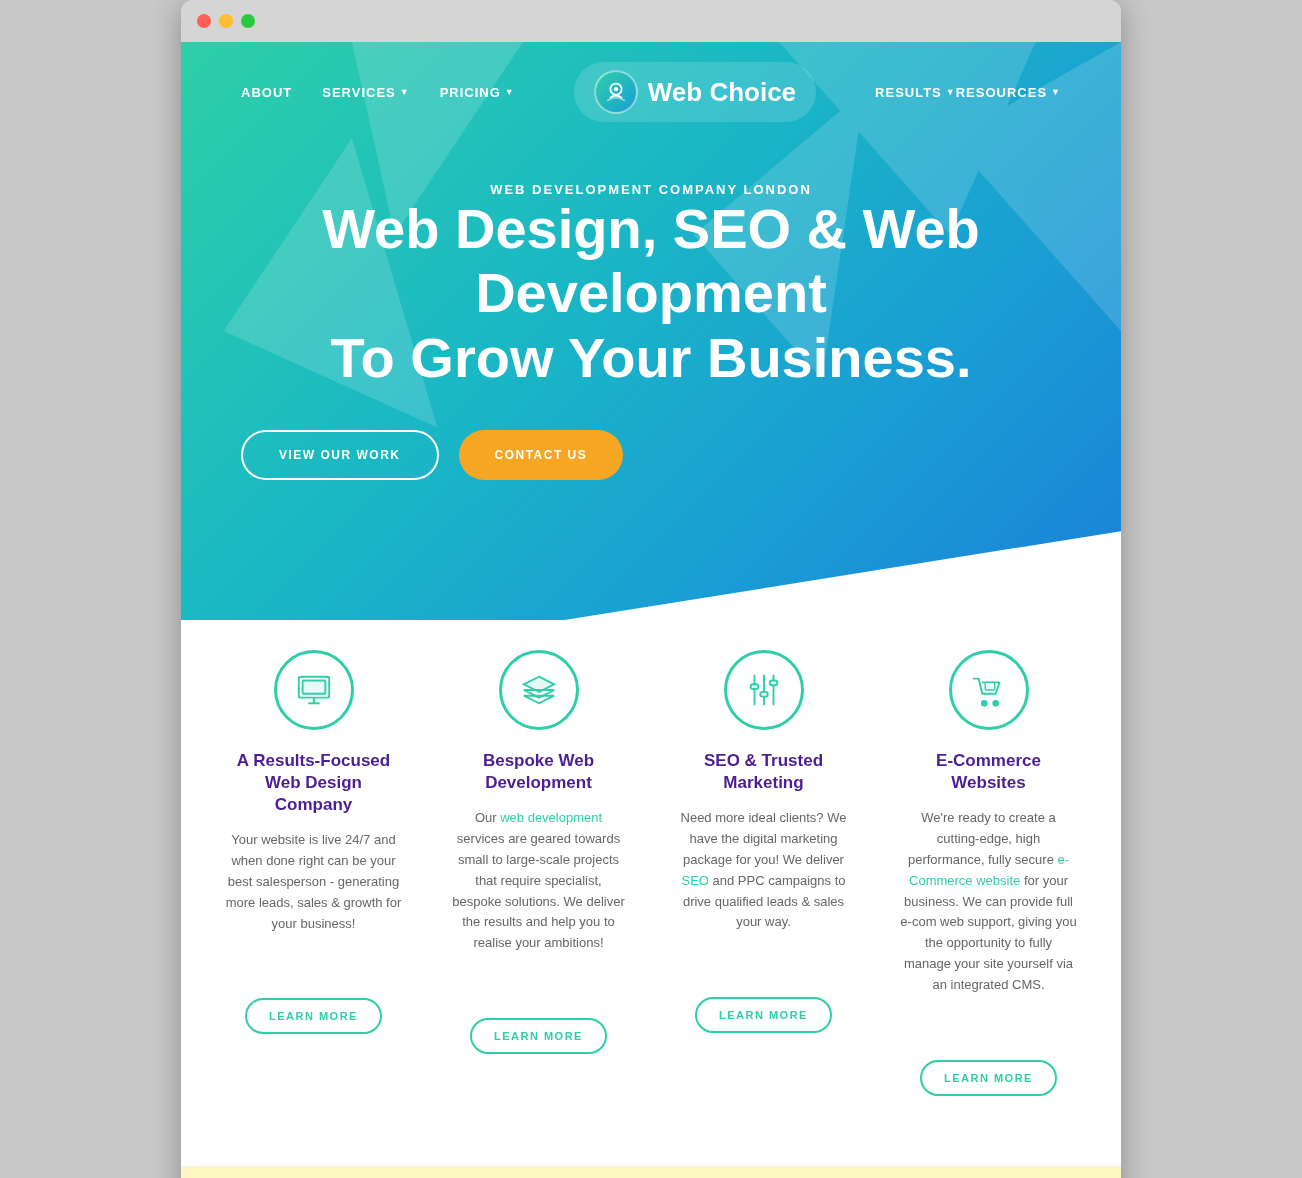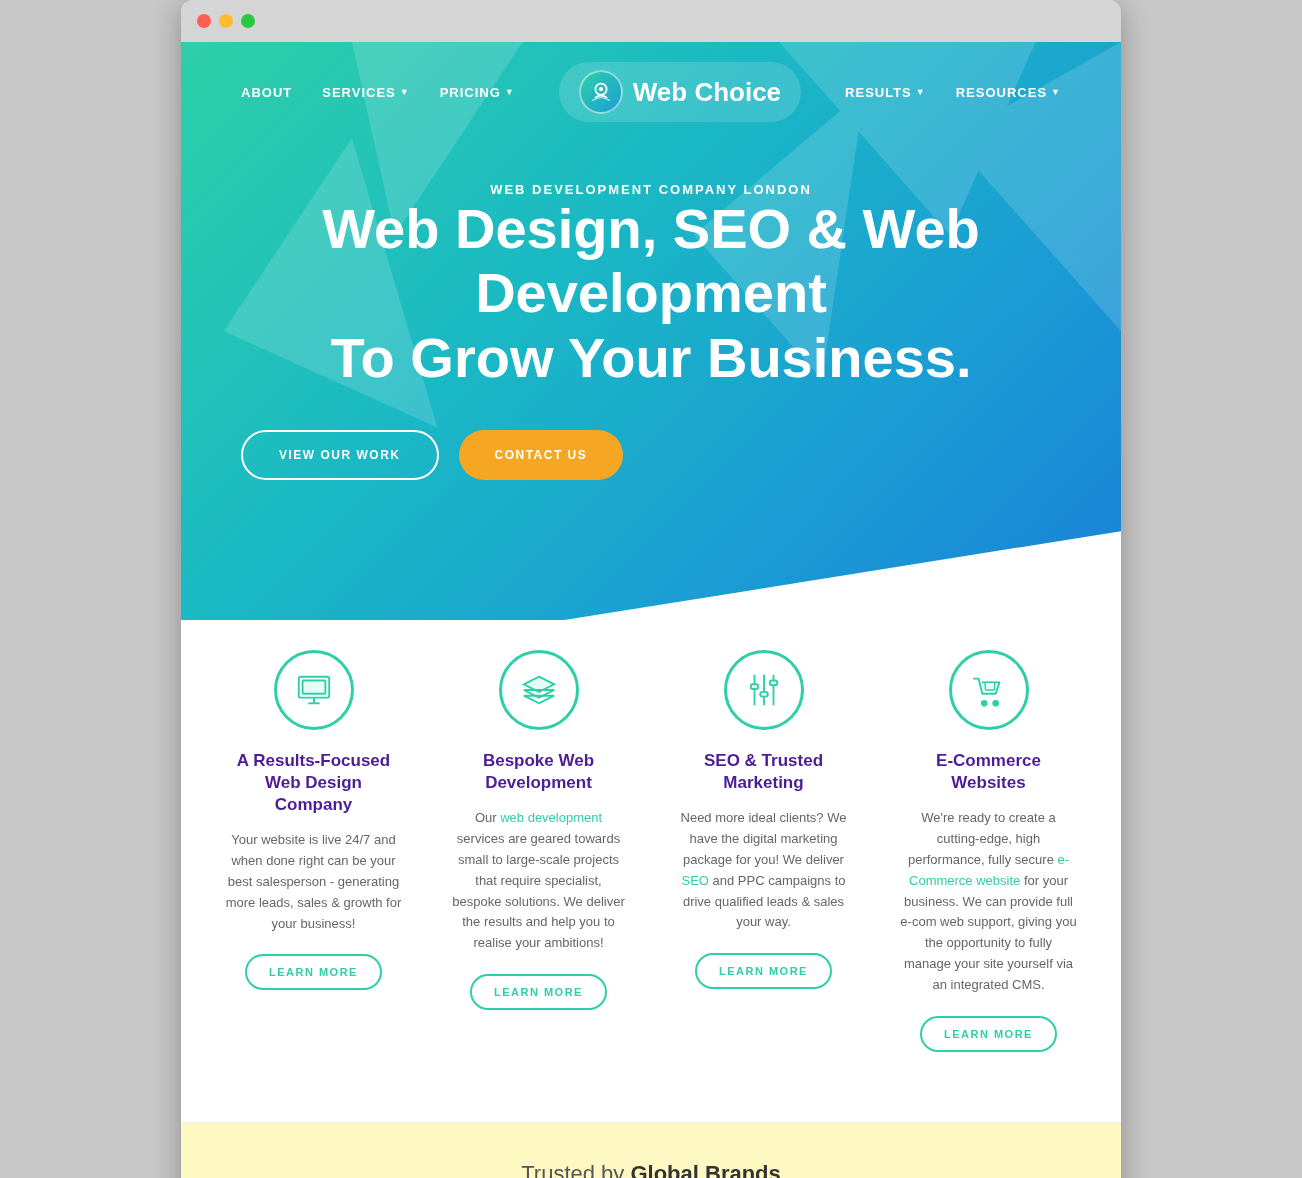--- a/index.html
+++ b/index.html
@@ -121,21 +121,20 @@
       border: 2px solid rgba(255,255,255,0.5);
     }
     .logo-text {
       color: white;
       font-size: 26px;
       font-weight: 700;
     }
     .nav-right {
       display: flex;
       align-items: center;
-      gap: 30px;
     }
 
     
     .hero-content {
       text-align: center;
       padding: 40px 0 60px;
       position: relative;
       z-index: 2;
     }
     .hero-subtitle {
@@ -229,20 +228,21 @@
       padding: 10px 22px;
       border: 2px solid #2ecfa8;
       background: transparent;
       color: #2ecfa8;
       font-size: 11px;
       font-weight: 700;
       letter-spacing: 1.5px;
       text-transform: uppercase;
       border-radius: 30px;
       cursor: pointer;
+      margin-top: 44px;
     }
 
     
     .trusted {
       background: #fef9c3;
       border-top: 1px solid #eee;
       padding: 38px;
       text-align: center;
     }
     .trusted-text {

